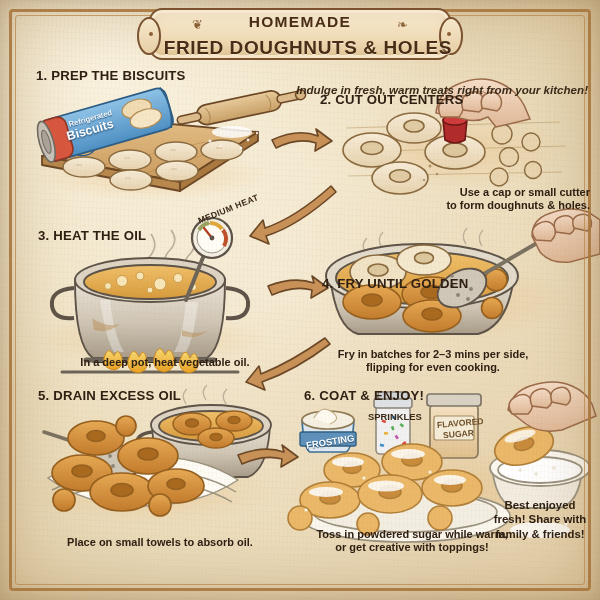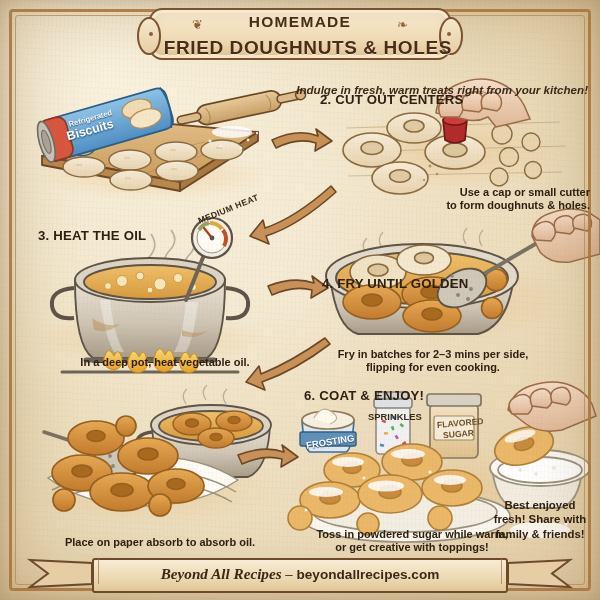--- a/index.html
+++ b/index.html
@@ -634,38 +634,40 @@
     <div class="bdot l"></div>
     <div class="bdot r"></div>
     <div class="flourish l">❦</div>
     <div class="flourish r">❧</div>
     <div id="t1">HOMEMADE</div>
     <div id="t2">FRIED DOUGHNUTS &amp; HOLES</div>
   </div>
 
   <div id="subtitle">Indulge in fresh, warm treats right from your kitchen!</div>
 
+  <div class="step-title" style="left:36px;  top:68px;">1. PREP THE BISCUITS</div>
   <div class="step-title" style="left:320px; top:92px;">2. CUT OUT CENTERS</div>
   <div class="step-title" style="left:38px;  top:228px;">3. HEAT THE OIL</div>
   <div class="step-title" style="left:322px; top:228px;margin-top:48px;">4. FRY UNTIL GOLDEN</div>
+  <div class="step-title" style="left:38px;  top:388px;">5. DRAIN EXCESS OIL</div>
   <div class="step-title" style="left:304px; top:388px;">6. COAT &amp; ENJOY!</div>
 
   <div class="caption" style="left:420px;top:186px;width:170px;text-align:right;">
     <span>Use a cap or small cutter</span><br>
     <span>to form doughnuts &amp; holes.</span>
   </div>
 
   <div class="caption" style="left:40px;top:356px;width:250px;">In a deep pot, heat vegetable oil.</div>
 
   <div class="caption" style="left:318px;top:348px;width:230px;">
     <span>Fry in batches for 2–3 mins per side,</span><br>
     <span>flipping for even cooking.</span>
   </div>
 
-  <div class="caption" style="left:30px;top:536px;width:260px;">Place on paper absorb to absorb oil.</div>
+  <div class="caption" style="left:30px;top:536px;width:260px;">Place on small towels to absorb oil.</div>
 
   <div class="caption" style="left:486px;top:498px;width:108px;font-size:11.4px;line-height:1.26;">
     <span>Best enjoyed</span><br>
     <span>fresh! Share with</span><br>
     <span>family &amp; friends!</span>
   </div>
 
   <div class="caption" style="left:292px;top:528px;width:240px;">
     <span>Toss in powdered sugar while warm,</span><br>
     <span>or get creative with toppings!</span>
@@ -676,28 +678,14 @@
 
   <div class="lbl" style="left:196px;top:204px;font-size:8.6px;letter-spacing:.4px;color:#3b2a18;transform:rotate(-22deg);">MEDIUM HEAT</div>
 
   <div class="lbl" style="left:306px;top:436px;font-size:9.4px;color:#ffffff;transform:rotate(-9deg);text-shadow:0 1px 1px rgba(30,70,100,.9);">FROSTING</div>
 
   <div class="lbl" style="left:368px;top:411px;font-size:9.4px;color:#3b2a18;">SPRINKLES</div>
 
   <div class="lbl" style="left:437px;top:418px;font-size:8.6px;color:#6d4f28;transform:rotate(-5deg);">FLAVORED</div>
   <div class="lbl" style="left:443px;top:429px;font-size:8.6px;color:#6d4f28;transform:rotate(-5deg);">SUGAR</div>
 
-  <div id="ribbon">
-    <svg class="tail l" viewBox="0 0 62 27">
-      <path d="M0 0 L62 3 L62 24 L0 27 L18 13.5 Z" fill="#e6cda4" stroke="#6e4a2a" stroke-width="2"></path>
-    </svg>
-    <svg class="tail r" viewBox="0 0 62 27">
-      <path d="M62 0 L0 3 L0 24 L62 27 L44 13.5 Z" fill="#e6cda4" stroke="#6e4a2a" stroke-width="2"></path>
-    </svg>
-    <div class="band"></div>
-    <div class="ridge" style="left:68px;"></div>
-    <div class="ridge" style="right:68px;"></div>
-    <div id="ftext">
-      <span class="brand">Beyond All Recipes</span><span> – </span><span class="site">beyondallrecipes.com</span>
-    </div>
-  </div>
 
 </div>
 
 </body></html>

